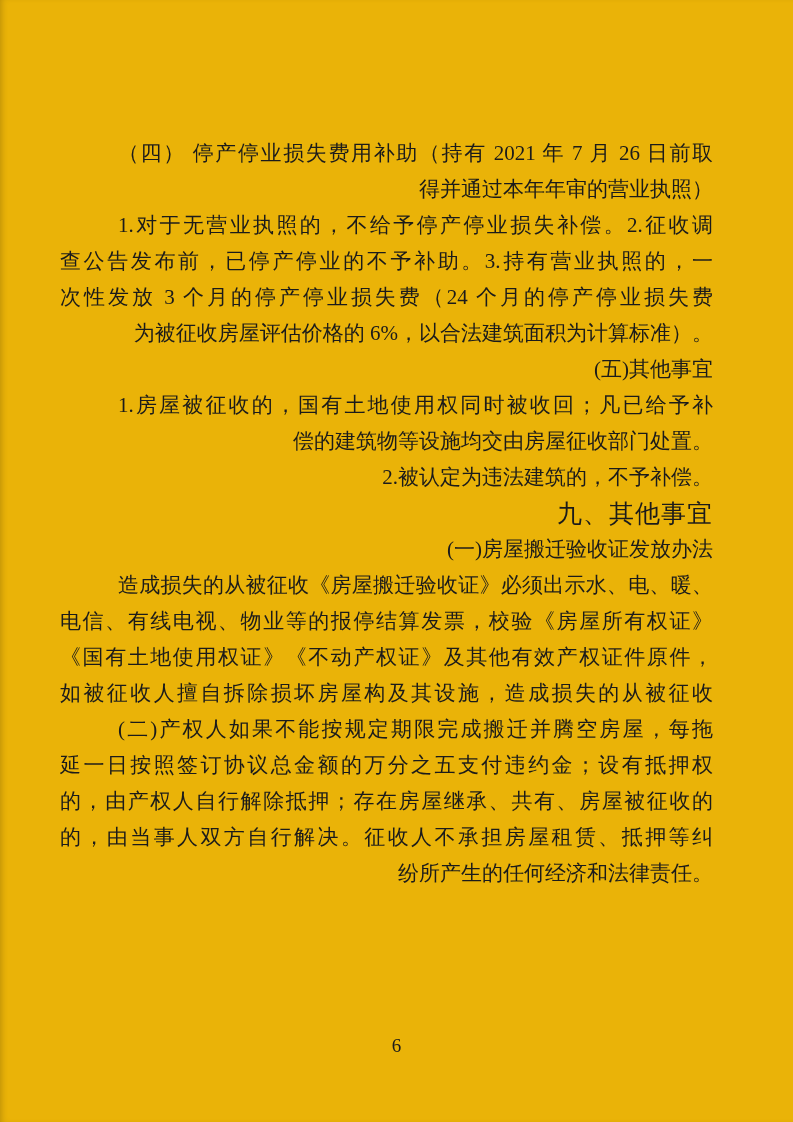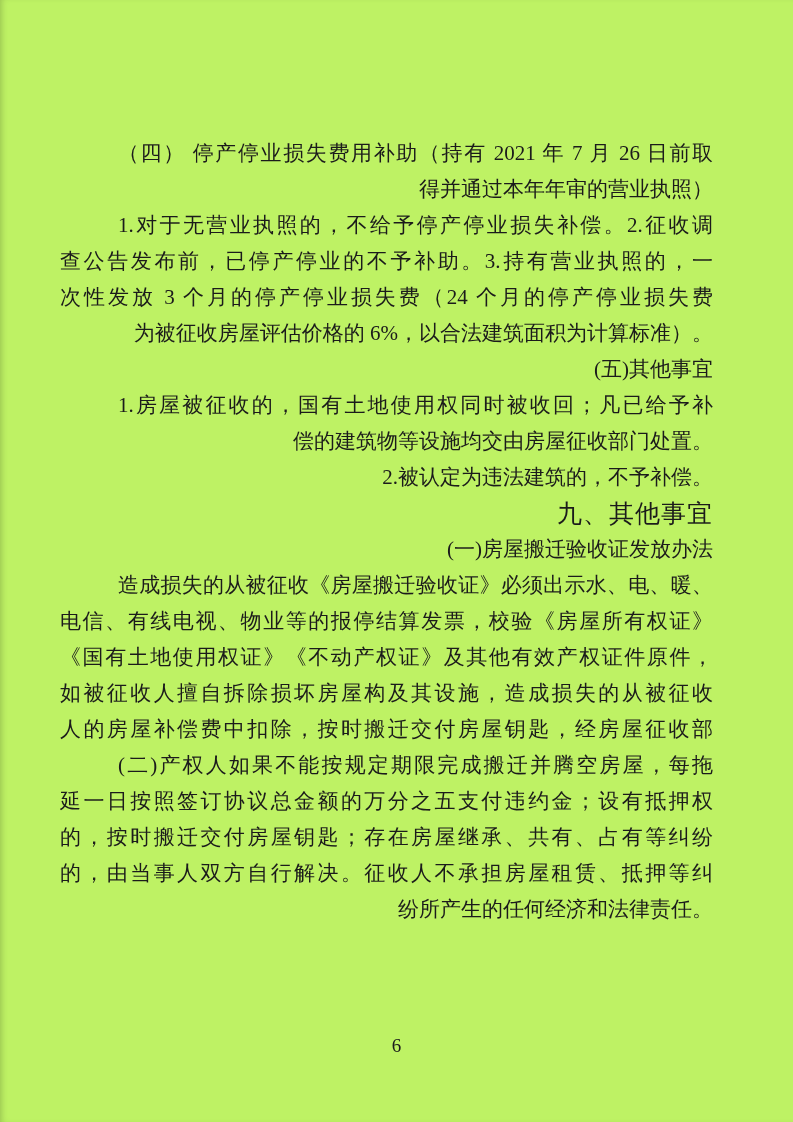--- a/index.html
+++ b/index.html
@@ -4,21 +4,21 @@
 <style>
   html, body {
     margin: 0;
     padding: 0;
     background: #ffffff;
   }
   .page {
     position: relative;
     width: 793px;
     height: 1122px;
-    background: #bef264;
+    background: #eab308;
     color: #1b1b1b;
     font-family: "Liberation Serif", "DejaVu Serif", serif;
     overflow: hidden;
     box-shadow: inset 5px 0 7px -4px rgba(0,0,0,0.22);
   }
   .content {
     position: absolute;
     top: 135px;
     left: 60px;
     width: 653px;
@@ -69,21 +69,20 @@
       <div class="line ind">(五)其他事宜</div>
       <div class="line j ind">1.房屋被征收的，国有土地使用权同时被收回；凡已给予补</div>
       <div class="line">偿的建筑物等设施均交由房屋征收部门处置。</div>
       <div class="line ind">2.被认定为违法建筑的，不予补偿。</div>
       <div class="line h">九、其他事宜</div>
       <div class="line ind">(一)房屋搬迁验收证发放办法</div>
       <div class="line j ind">造成损失的从被征收《房屋搬迁验收证》必须出示水、电、暖、</div>
       <div class="line j">电信、有线电视、物业等的报停结算发票，校验《房屋所有权证》</div>
       <div class="line j">《国有土地使用权证》《不动产权证》及其他有效产权证件原件，</div>
       <div class="line j">如被征收人擅自拆除损坏房屋构及其设施，造成损失的从被征收</div>
-      <div class="line j">人的房屋补偿费中扣除，按时搬迁交付房屋钥匙，经房屋征收部</div>
       <div class="line j ind">(二)产权人如果不能按规定期限完成搬迁并腾空房屋，每拖</div>
       <div class="line j">延一日按照签订协议总金额的万分之五支付违约金；设有抵押权</div>
-      <div class="line j">的，按时搬迁交付房屋钥匙；存在房屋继承、共有、占有等纠纷</div>
+      <div class="line j">的，由产权人自行解除抵押；存在房屋继承、共有、房屋被征收的</div>
       <div class="line j">的，由当事人双方自行解决。征收人不承担房屋租赁、抵押等纠</div>
       <div class="line">纷所产生的任何经济和法律责任。</div>
     </div>
   <div class="footer">6</div>
 </div>
 
 </body></html>

